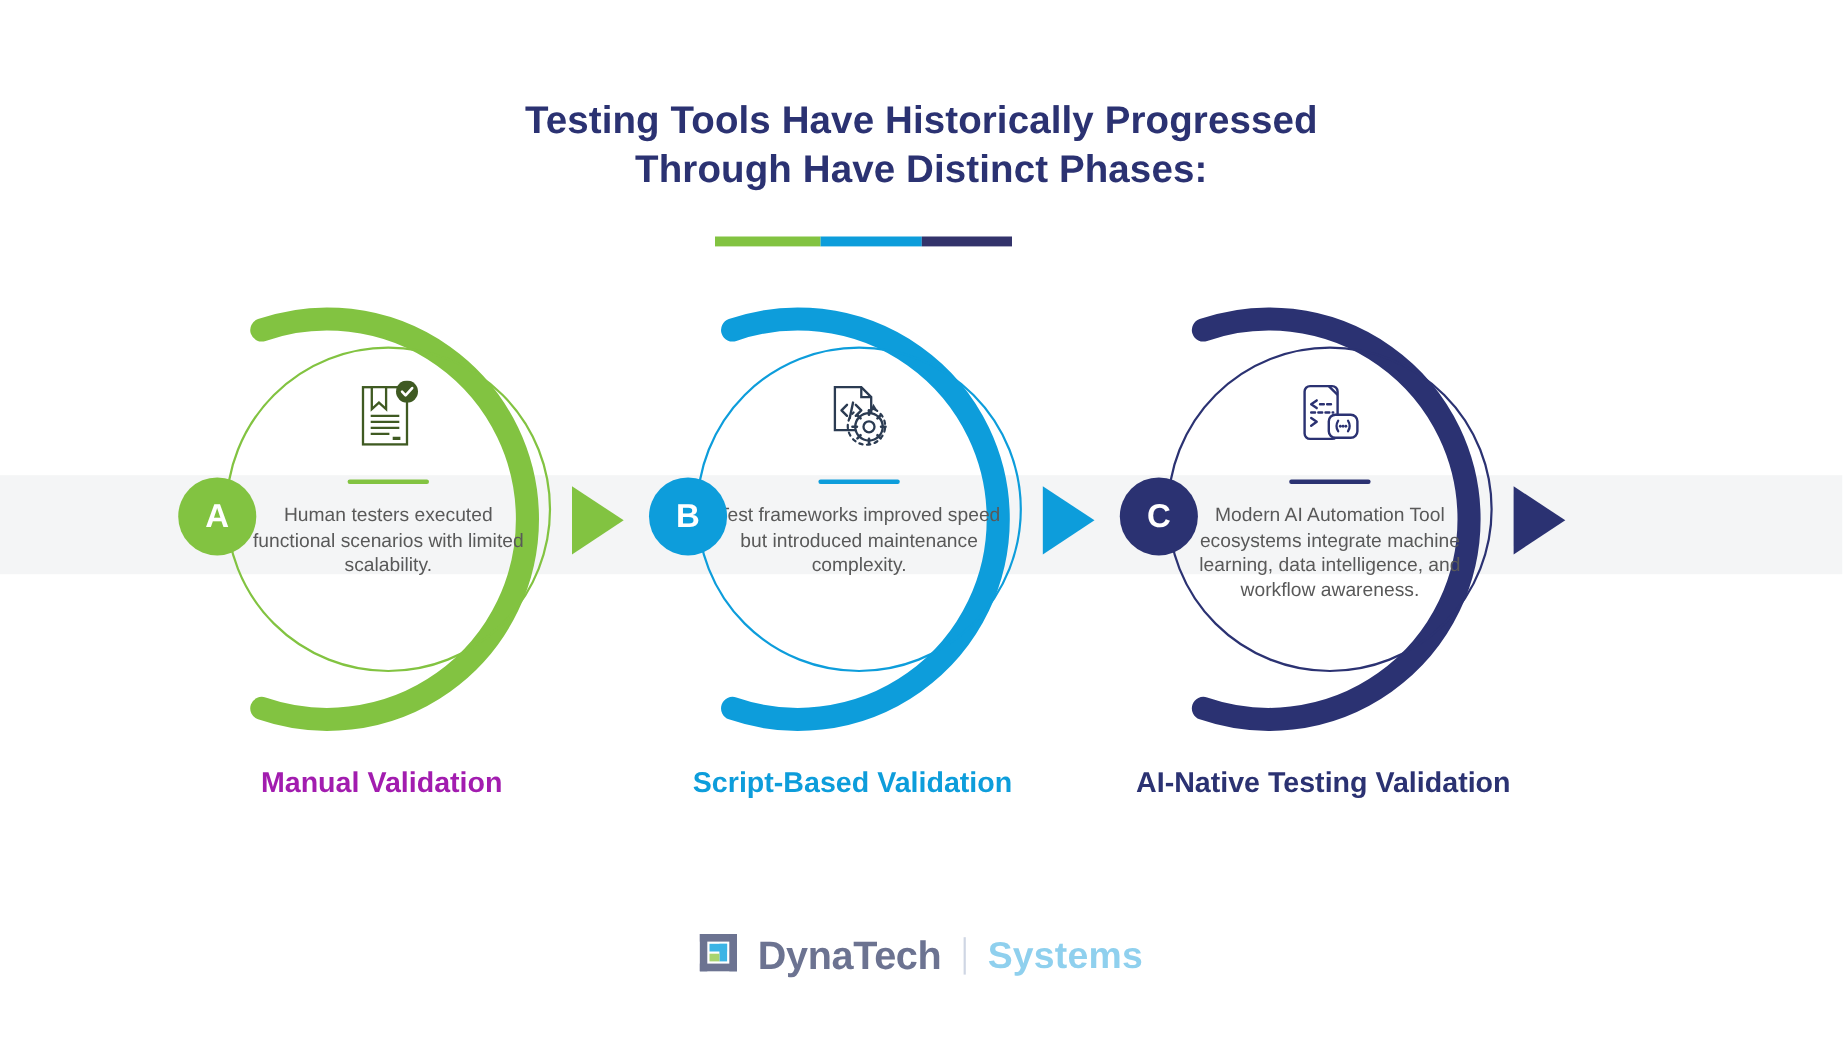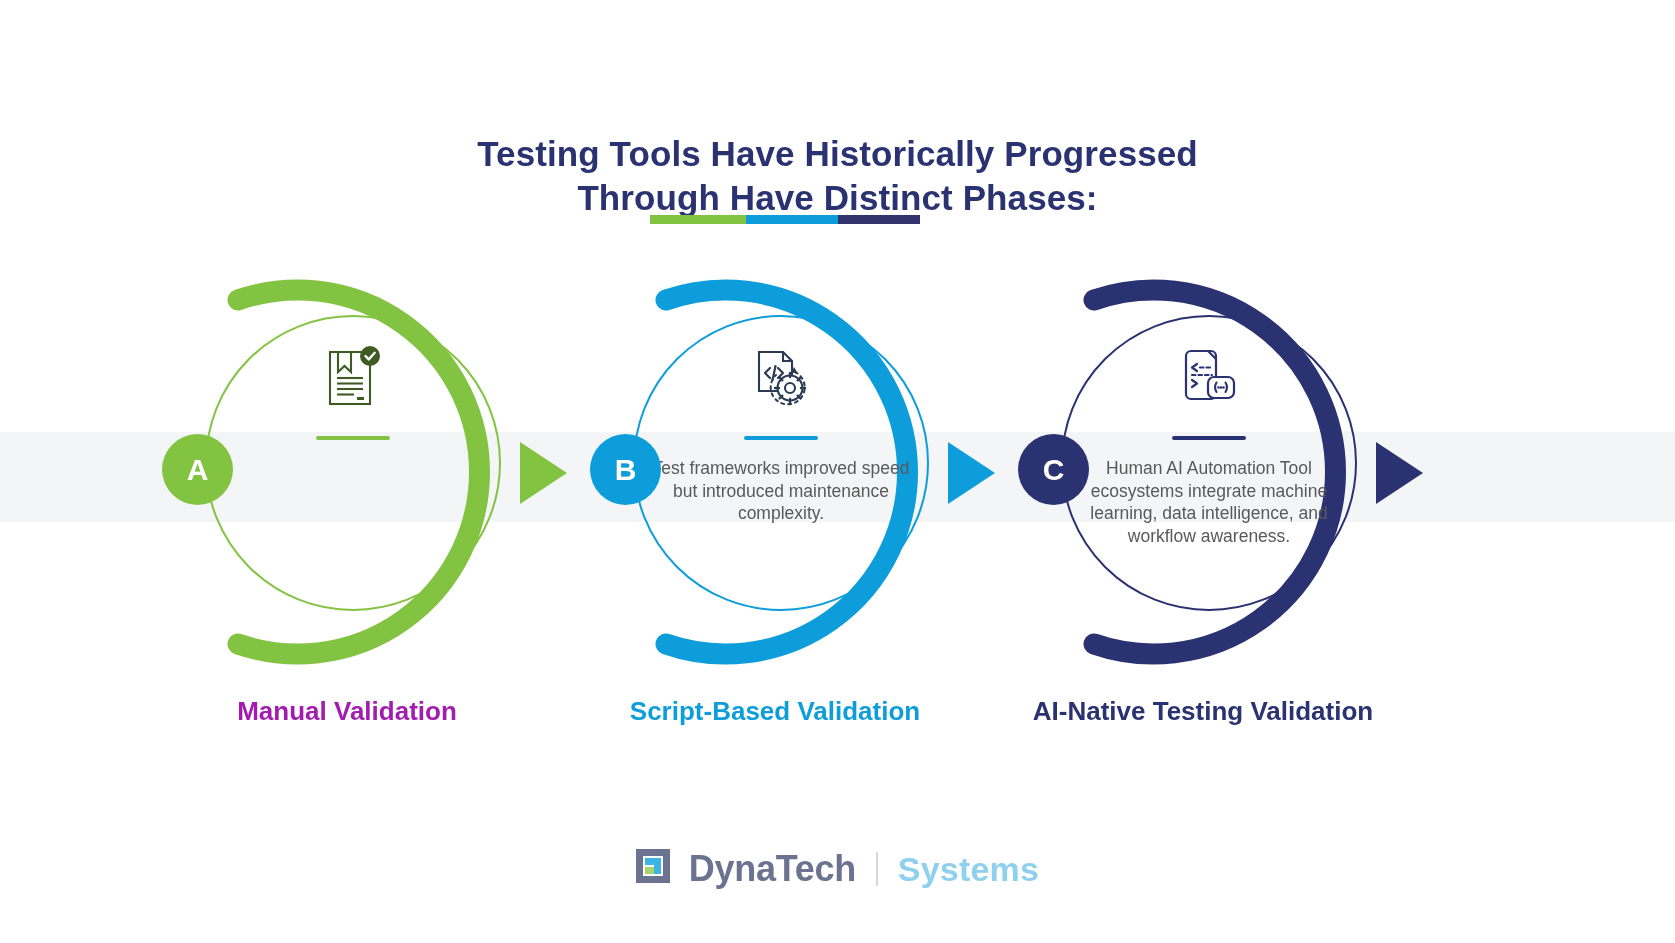--- a/index.html
+++ b/index.html
@@ -29,21 +29,20 @@
   }
 
   
   .title-wrap {
     position: absolute;
     left: 0;
     top: 88px;
     width: 1675px;
     text-align: center;
     z-index: 5;
-    margin-top: 44px;
   }
   .title-line {
     font-size: 35px;
     font-weight: 700;
     color: #2b3272;
     letter-spacing: 0.1px;
     line-height: 44px;
     white-space: nowrap;
   }
 
@@ -232,20 +231,21 @@
             <line x1="13" y1="32" x2="39" y2="32" stroke="#3f5a22" stroke-width="2.1"></line>
             <line x1="13" y1="37.5" x2="39" y2="37.5" stroke="#3f5a22" stroke-width="2.1"></line>
             <line x1="13" y1="43" x2="39" y2="43" stroke="#3f5a22" stroke-width="2.1"></line>
             <line x1="13" y1="48.5" x2="30" y2="48.5" stroke="#3f5a22" stroke-width="2.1"></line>
             <line x1="33" y1="52.5" x2="40" y2="52.5" stroke="#3f5a22" stroke-width="3"></line>
             <circle cx="46" cy="10" r="10" fill="#3f5a22"></circle>
             <path d="M41.5 10 l3.2 3.4 l6 -6.6" stroke="#fff" stroke-width="2.4" fill="none" stroke-linecap="round" stroke-linejoin="round"></path>
           </svg>
         </div>
         <div class="mini-rule" style="background:#82c341;"></div>
+        <div class="desc">Human testers executed functional scenarios with limited scalability.</div>
       </div>
 
       <div class="badge" style="background:#82c341;">A</div>
       <div class="phase-label" style="color:#a21caf;">Manual Validation</div>
     </div>
 
     <div class="phase p2">
       <svg class="arc-svg" viewBox="0 0 470 400">
         <path d="M 126 28 A 182 182 0 1 1 126 372" fill="none" stroke="#0d9ddb" stroke-width="21" stroke-linecap="round"></path>
         <polygon points="408,170 455,201 408,232" fill="#0d9ddb"></polygon>
@@ -302,21 +302,21 @@
             <path d="M15 34 l5 3.5 l-5 3.5" stroke="#2b3272" stroke-width="2.2" fill="none" stroke-linecap="round" stroke-linejoin="round"></path>
             <rect x="31" y="31" width="26" height="21" rx="6" stroke="#2b3272" stroke-width="2.2" fill="#fff"></rect>
             <path d="M39.5 36.5 q-3 5 0 9.5" stroke="#2b3272" stroke-width="2.1" fill="none" stroke-linecap="round"></path>
             <path d="M48.5 36.5 q3 5 0 9.5" stroke="#2b3272" stroke-width="2.1" fill="none" stroke-linecap="round"></path>
             <circle cx="41.5" cy="41.5" r="1.3" fill="#2b3272"></circle>
             <circle cx="44" cy="41.5" r="1.3" fill="#2b3272"></circle>
             <circle cx="46.5" cy="41.5" r="1.3" fill="#2b3272"></circle>
           </svg>
         </div>
         <div class="mini-rule" style="background:#2b3272;"></div>
-        <div class="desc">Human AI Automation Tool ecosystems integrate machine learning, data intelligence, and workflow awareness.</div>
+        <div class="desc">Modern AI Automation Tool ecosystems integrate machine learning, data intelligence, and workflow awareness.</div>
       </div>
 
       <div class="badge" style="background:#2b3272;">C</div>
       <div class="phase-label" style="color:#2b3272;">AI-Native Testing Validation</div>
     </div>
 
   </div>
 
   <div class="logo">
     <svg class="logo-mark" viewBox="0 0 40 40">

